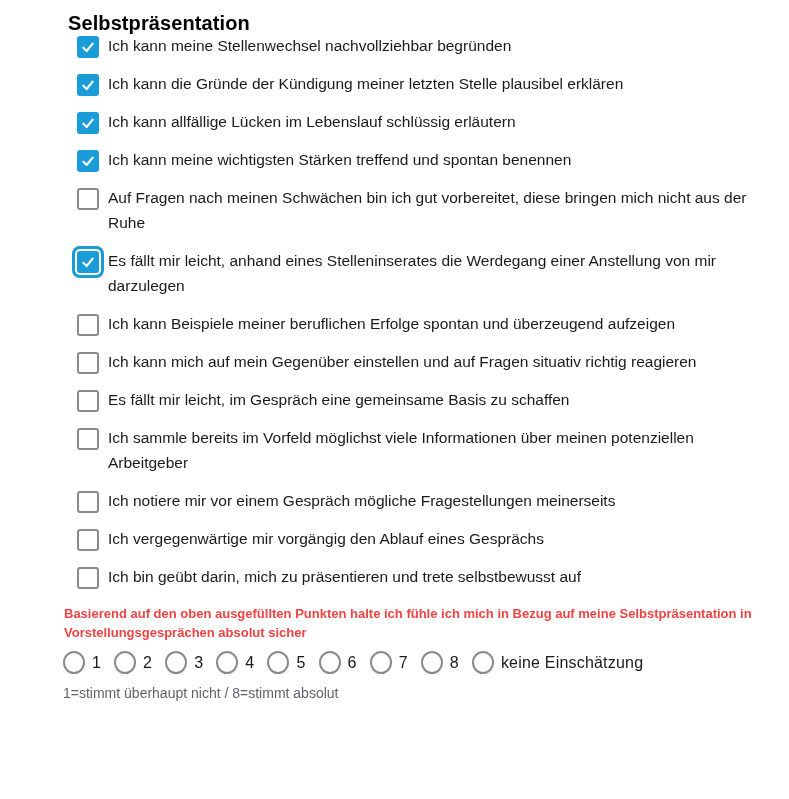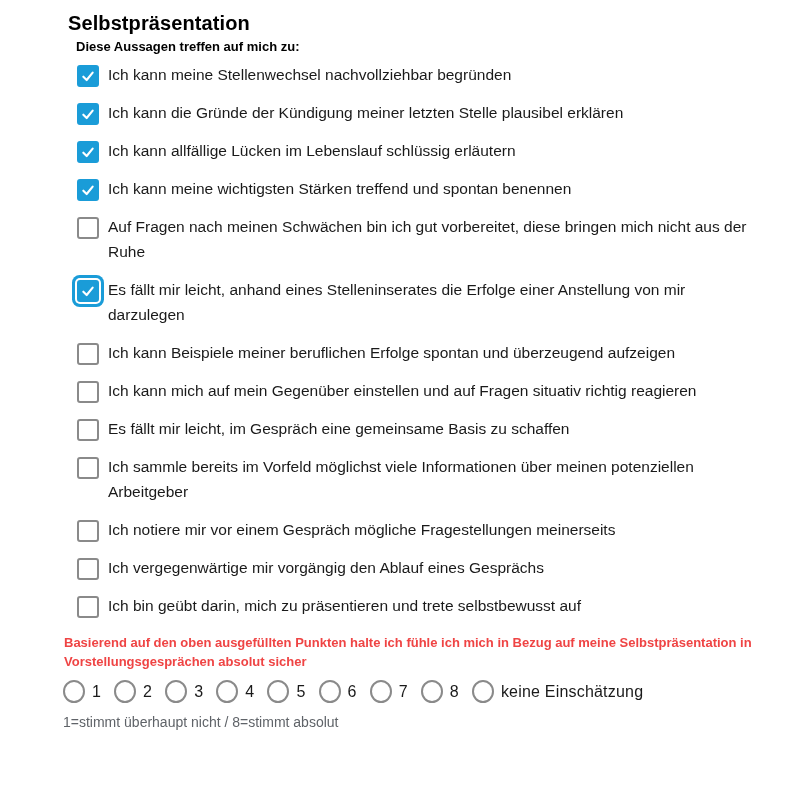--- a/index.html
+++ b/index.html
@@ -119,21 +119,20 @@
     font-size: 14px;
     color: var(--legend-text);
     margin-left: 1px;
   }
 </style>
 </head>
 <body>
 
 <div class="container">
   <h1 class="page-title">Selbstpräsentation</h1>
-  <div class="subtitle">Diese Aussagen treffen auf mich zu:</div>
 
   <div class="checkbox-list" id="checkbox-list">
 
   <label class="checkbox-row">
     <span class="checkbox checked">
       <svg class="check" viewBox="0 0 24 24" aria-hidden="true">
         <polyline points="5,13 10,18 19,7"></polyline>
       </svg>
     </span>
     <span class="cb-label">Ich kann meine Stellenwechsel nachvollziehbar begründen</span>
@@ -173,21 +172,21 @@
     <span class="cb-label">Auf Fragen nach meinen Schwächen bin ich gut vorbereitet, diese bringen mich nicht aus der
 Ruhe</span>
   </label>
 
   <label class="checkbox-row">
     <span class="checkbox checked focused">
       <svg class="check" viewBox="0 0 24 24" aria-hidden="true">
         <polyline points="5,13 10,18 19,7"></polyline>
       </svg>
     </span>
-    <span class="cb-label">Es fällt mir leicht, anhand eines Stelleninserates die Erfolge einer Anstellung von mir
+    <span class="cb-label">Es fällt mir leicht, anhand eines Stelleninserates die Werdegang einer Anstellung von mir
 darzulegen</span>
   </label>
 
   <label class="checkbox-row">
     <span class="checkbox">
       
     </span>
     <span class="cb-label">Ich kann Beispiele meiner beruflichen Erfolge spontan und überzeugend aufzeigen</span>
   </label>
 

